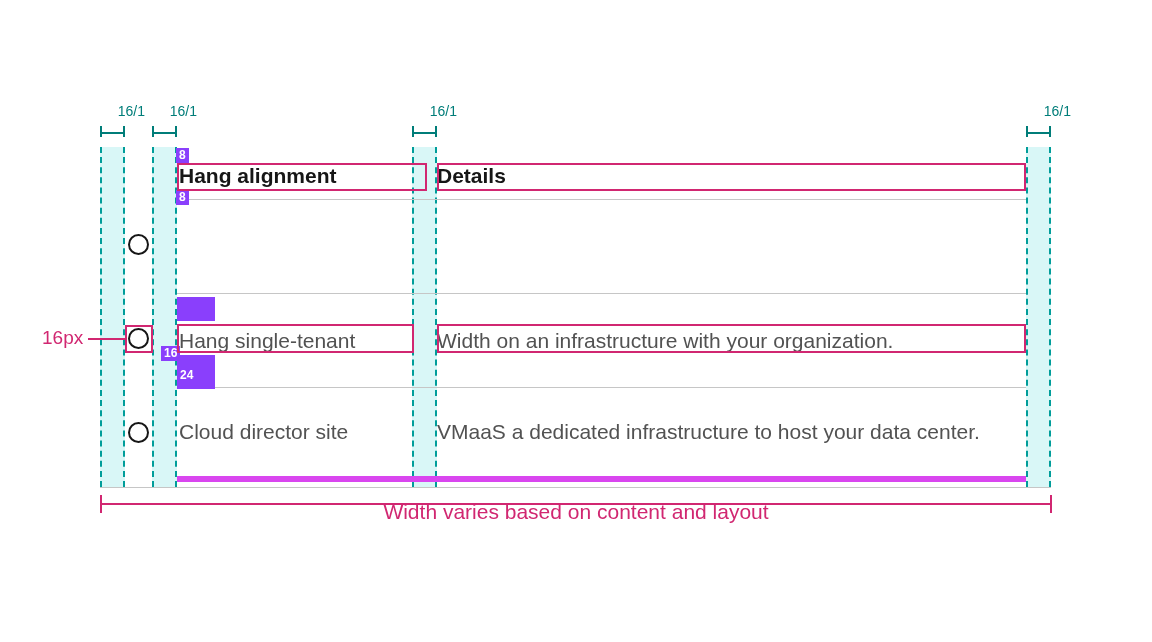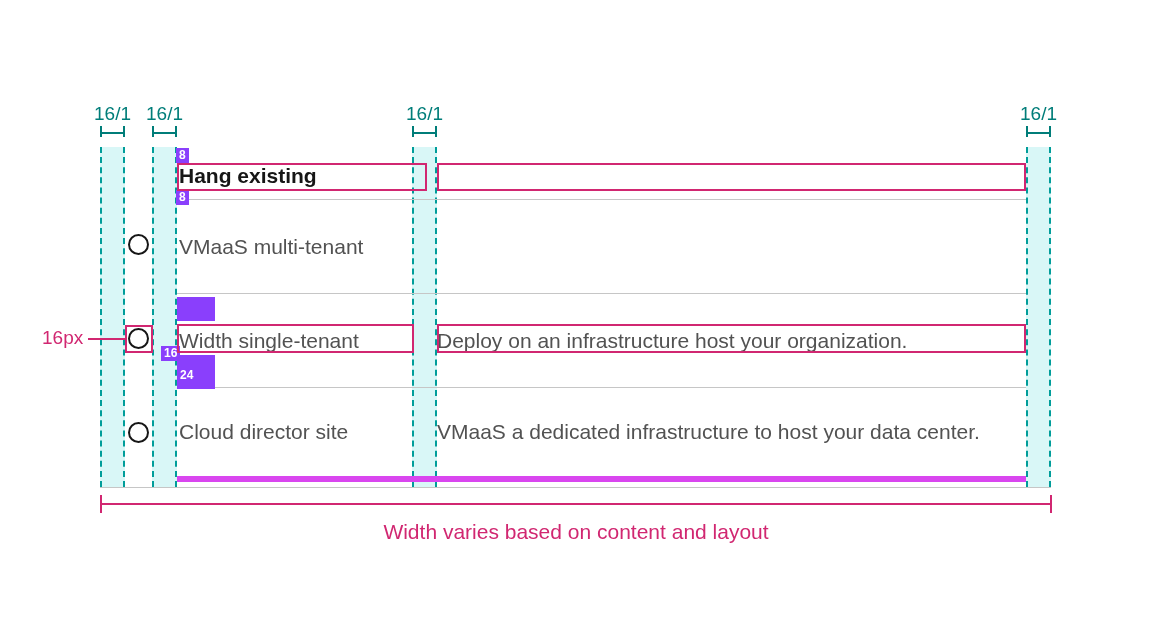--- a/index.html
+++ b/index.html
@@ -42,24 +42,24 @@
     content: "";
     position: absolute;
     left: 0; right: 0;
     top: 50%;
     height: 2px;
     background: #007d79;
   }
   .tick-label {
     position: absolute;
     color: #007d79;
-    font-size: 19px;
-    font-family: "Liberation Sans", sans-serif;
-    white-space: nowrap;
-    text-align: center;
+    font-size: 14px;
+    font-family: "Liberation Sans", sans-serif;
+    white-space: nowrap;
+    text-align: right;
   }
 
   
   .table {
     position: absolute;
     left: 177px;
     top: 152px;
     width: 849px;
   }
   .row {
@@ -200,36 +200,36 @@
   <div class="tick" style="left:412px; top:126px; width:25px;"></div>
   <div class="tick-label" style="left:392px; top:103px; width:65px;">16/1</div>
 
   <div class="tick" style="left:1026px; top:126px; width:25px;"></div>
   <div class="tick-label" style="left:1006px; top:103px; width:65px;">16/1</div>
 
   <div class="table">
 
     <div class="row header">
       <div class="cell-name">
-        <span class="hdr-text">Hang existing</span>
-      </div>
+        <span class="hdr-text">Hang alignment</span>
+      </div>
+      <div class="cell-details">
+        <span class="hdr-text">Details</span>
+      </div>
+    </div>
+
+    <div class="row data">
     </div>
 
     <div class="row data">
       <div class="cell-name">
-        <span class="cell-text">VMaaS multi-tenant</span>
-      </div>
-    </div>
-
-    <div class="row data">
-      <div class="cell-name">
-        <span class="cell-text">Width single-tenant</span>
+        <span class="cell-text">Hang single-tenant</span>
       </div>
       <div class="cell-details">
-        <span class="cell-text">Deploy on an infrastructure host your organization.</span>
+        <span class="cell-text">Width on an infrastructure with your organization.</span>
       </div>
     </div>
 
     <div class="row data last">
       <div class="cell-name">
         <span class="cell-text">Cloud director site</span>
       </div>
       <div class="cell-details">
         <span class="cell-text">VMaaS a dedicated infrastructure to host your data center.</span>
       </div>
@@ -256,15 +256,15 @@
   <div class="outline" style="left:125px; top:325px; width:28px; height:28px;"></div>
 
   <div class="leader-line" style="left:88px; top:338px; width:38px;"></div>
   <div class="leader-label" style="left:30px; top:327px;margin-left:12px;">16px</div>
 
   <div class="base-line" style="left:100px; top:487px; width:951px;"></div>
 
   <div class="width-bar" style="left:100px; top:503px; width:952px;"></div>
   <div class="width-cap" style="left:100px; top:495px; height:18px;"></div>
   <div class="width-cap" style="left:1050px; top:495px; height:18px;"></div>
-  <div class="width-label" style="left:100px; top:520px; width:952px;">Width varies based on content and layout</div>
+  <div class="width-label" style="left:100px; top:500px; width:952px;">Width varies based on content and layout</div>
 
 </div>
 
 </body></html>

